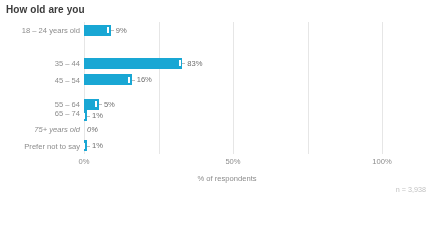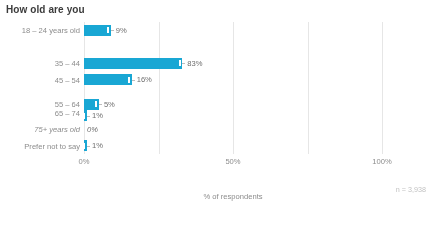--- a/index.html
+++ b/index.html
@@ -114,26 +114,25 @@
     position: absolute;
     top: 157px;
     font-size: 7.6px;
     color: #8c8c8c;
     white-space: nowrap;
     transform: translateX(-50%);
   }
   #xaxis-title {
     position: absolute;
     top: 174px;
-    left: 233px;
+    left: 227px;
     transform: translateX(-50%);
     font-size: 7.6px;
     color: #8c8c8c;
     white-space: nowrap;
-    margin-top: 18px;
   }
   #sample-size {
     position: absolute;
     right: 6px;
     top: 185px;
     font-size: 7.2px;
     color: #c2c2c2;
     white-space: nowrap;
   }
 </style>

